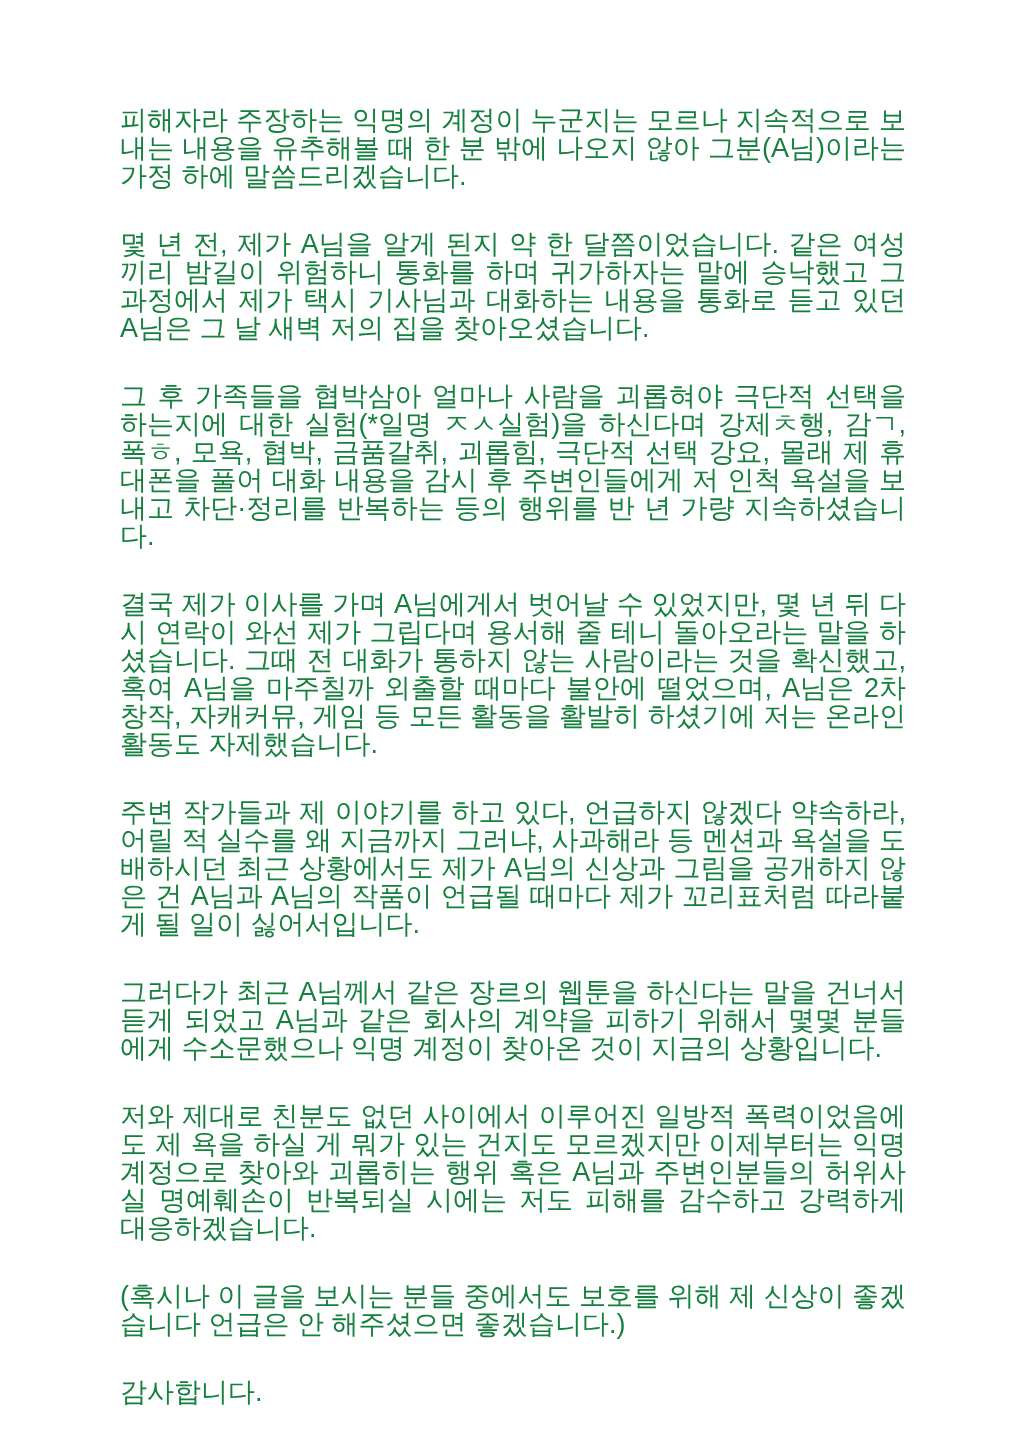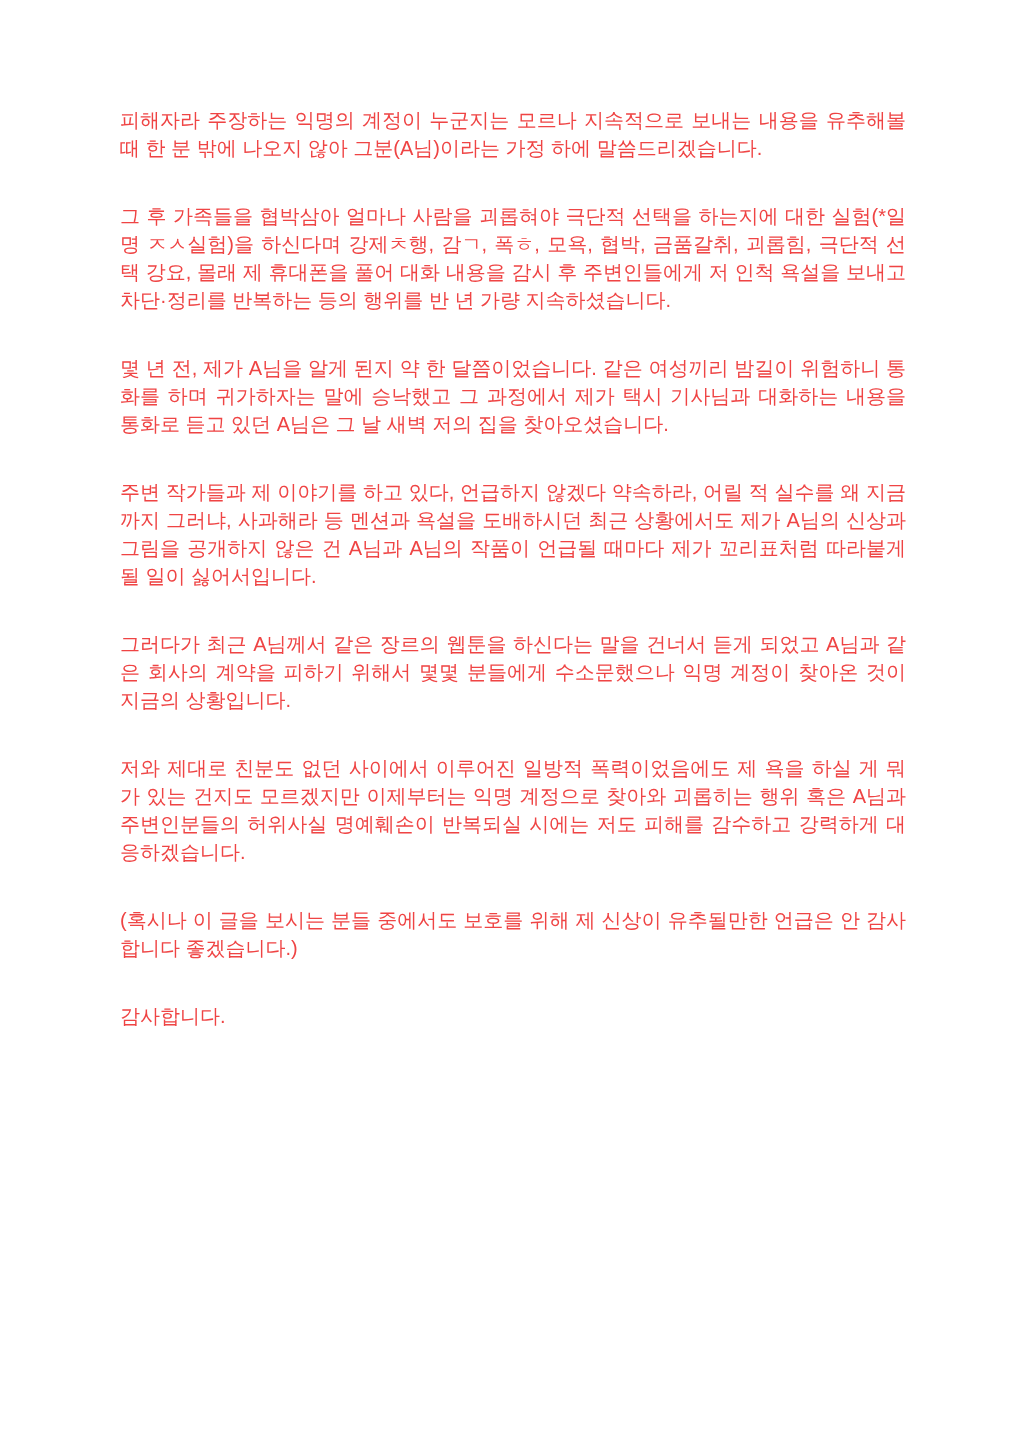--- a/index.html
+++ b/index.html
@@ -16,36 +16,37 @@
   }
   .page {
     box-sizing: border-box;
     width: 1024px;
     height: 1448px;
     padding: 106px 118px 60px 120px;
     background: #ffffff;
   }
   .page p {
     margin: 0 0 40px 0;
-    font-size: 20px;
+    font-size: 27px;
     line-height: 28px;
     letter-spacing: 0;
     text-align: justify;
     word-break: break-all;
-    color: #ef4444;
+    color: #15803d;
   }
   .page p:last-child {
     margin-bottom: 0;
   }
 </style>
 </head>
 <body>
 
 <div class="page">
   <p>피해자라 주장하는 익명의 계정이 누군지는 모르나 지속적으로 보내는 내용을 유추해볼 때 한 분 밖에 나오지 않아 그분(A님)이라는 가정 하에 말씀드리겠습니다.</p>
+  <p>몇 년 전, 제가 A님을 알게 된지 약 한 달쯤이었습니다. 같은 여성끼리 밤길이 위험하니 통화를 하며 귀가하자는 말에 승낙했고 그 과정에서 제가 택시 기사님과 대화하는 내용을 통화로 듣고 있던 A님은 그 날 새벽 저의 집을 찾아오셨습니다.</p>
   <p>그 후 가족들을 협박삼아 얼마나 사람을 괴롭혀야 극단적 선택을 하는지에 대한 실험(*일명 ㅈㅅ실험)을 하신다며 강제ㅊ행, 감ㄱ, 폭ㅎ, 모욕, 협박, 금품갈취, 괴롭힘, 극단적 선택 강요, 몰래 제 휴대폰을 풀어 대화 내용을 감시 후 주변인들에게 저 인척 욕설을 보내고 차단·정리를 반복하는 등의 행위를 반 년 가량 지속하셨습니다.</p>
-  <p>몇 년 전, 제가 A님을 알게 된지 약 한 달쯤이었습니다. 같은 여성끼리 밤길이 위험하니 통화를 하며 귀가하자는 말에 승낙했고 그 과정에서 제가 택시 기사님과 대화하는 내용을 통화로 듣고 있던 A님은 그 날 새벽 저의 집을 찾아오셨습니다.</p>
+  <p>결국 제가 이사를 가며 A님에게서 벗어날 수 있었지만, 몇 년 뒤 다시 연락이 와선 제가 그립다며 용서해 줄 테니 돌아오라는 말을 하셨습니다. 그때 전 대화가 통하지 않는 사람이라는 것을 확신했고, 혹여 A님을 마주칠까 외출할 때마다 불안에 떨었으며, A님은 2차 창작, 자캐커뮤, 게임 등 모든 활동을 활발히 하셨기에 저는 온라인 활동도 자제했습니다.</p>
   <p>주변 작가들과 제 이야기를 하고 있다, 언급하지 않겠다 약속하라, 어릴 적 실수를 왜 지금까지 그러냐, 사과해라 등 멘션과 욕설을 도배하시던 최근 상황에서도 제가 A님의 신상과 그림을 공개하지 않은 건 A님과 A님의 작품이 언급될 때마다 제가 꼬리표처럼 따라붙게 될 일이 싫어서입니다.</p>
   <p>그러다가 최근 A님께서 같은 장르의 웹툰을 하신다는 말을 건너서 듣게 되었고 A님과 같은 회사의 계약을 피하기 위해서 몇몇 분들에게 수소문했으나 익명 계정이 찾아온 것이 지금의 상황입니다.</p>
   <p>저와 제대로 친분도 없던 사이에서 이루어진 일방적 폭력이었음에도 제 욕을 하실 게 뭐가 있는 건지도 모르겠지만 이제부터는 익명 계정으로 찾아와 괴롭히는 행위 혹은 A님과 주변인분들의 허위사실 명예훼손이 반복되실 시에는 저도 피해를 감수하고 강력하게 대응하겠습니다.</p>
-  <p>(혹시나 이 글을 보시는 분들 중에서도 보호를 위해 제 신상이 유추될만한 언급은 안 감사합니다 좋겠습니다.)</p>
+  <p>(혹시나 이 글을 보시는 분들 중에서도 보호를 위해 제 신상이 좋겠습니다 언급은 안 해주셨으면 좋겠습니다.)</p>
   <p>감사합니다.</p>
 </div>
 
 </body></html>

